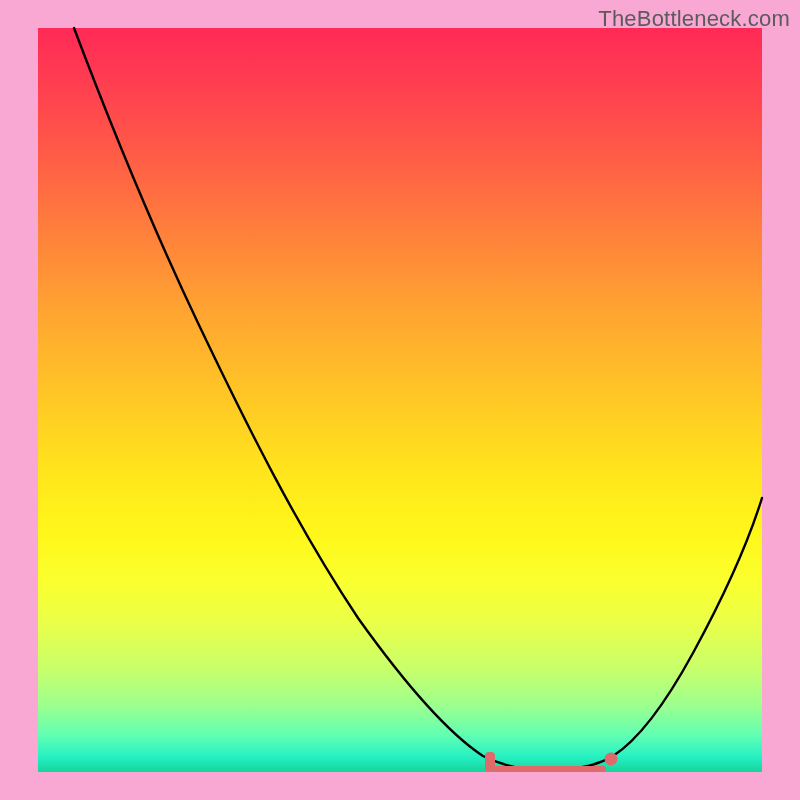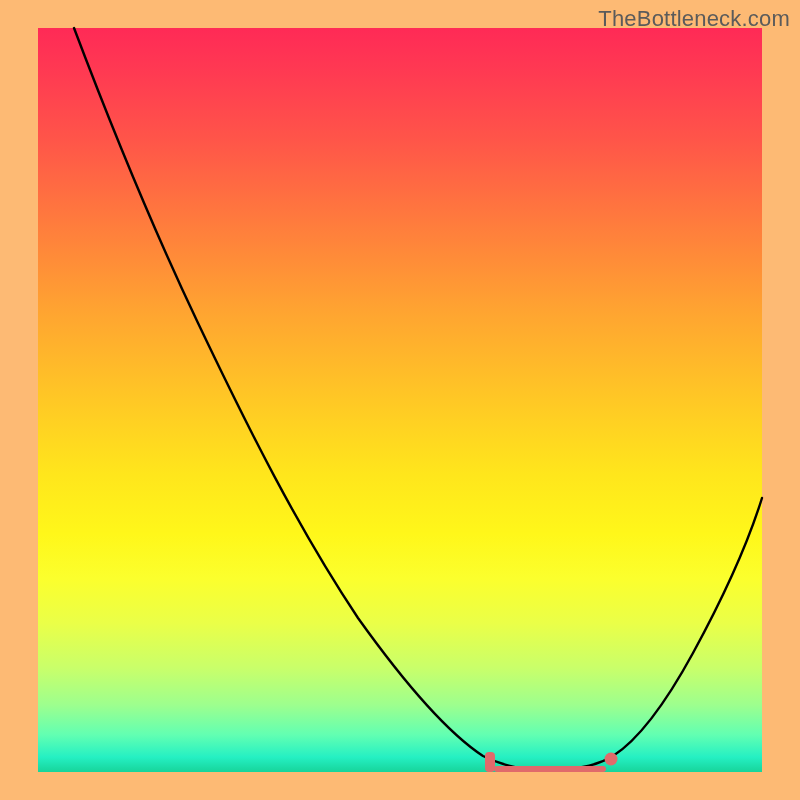--- a/index.html
+++ b/index.html
@@ -8,21 +8,21 @@
     width: 800px;
     height: 800px;
     background: #000;
     font-family: Arial, Helvetica, sans-serif;
     overflow: hidden;
   }
   .frame {
     position: relative;
     width: 800px;
     height: 800px;
-    background: #fdba74;
+    background: #f9a8d4;
   }
   .watermark {
     position: absolute;
     top: 6px;
     right: 10px;
     color: #5b5b5b;
     font-size: 22px;
     letter-spacing: 0.2px;
     font-weight: 400;
     z-index: 50;

